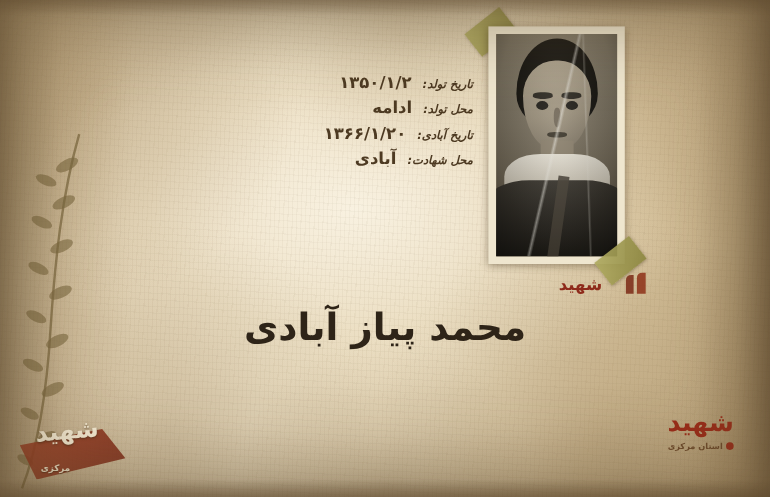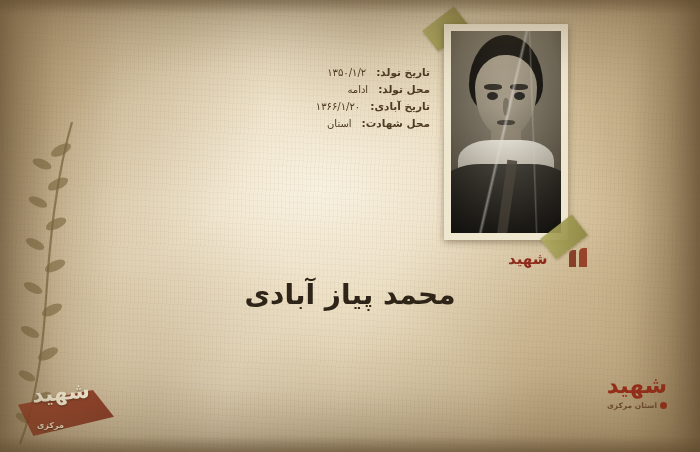--- a/index.html
+++ b/index.html
@@ -192,27 +192,27 @@
     margin-bottom: 5px;
     white-space: nowrap;
   }
   .info-label {
     font-size: 10.5px;
     color: #4d3a22;
     font-weight: 700;
     letter-spacing: 0;
   }
   .info-value {
-    font-size: 10px;
+    font-size: 15px;
     color: #4d3a22;
-    font-weight: 400;
+    font-weight: 700;
   }
   
   .info-row .info-value { order: 2; }
-  .info-row .info-label { order: 1; }
+  .info-row .info-label { order: 1; font-style: italic; }
 
   
   .shahid-word {
     position: absolute;
     left: 508px;
     top: 250px;
     font-size: 15px;
     font-weight: 700;
     color: #8e2a1b;
     letter-spacing: 0;
@@ -225,21 +225,21 @@
     height: 24px;
     opacity: .85;
   }
 
   .name {
     position: absolute;
     left: 0;
     right: 0;
     top: 278px;
     text-align: center;
-    font-size: 28px;
+    font-size: 34px;
     font-weight: 700;
     color: #2e2418;
     letter-spacing: 0;
   }
 
   
   .message {
     position: absolute;
     left: 96px;
     right: 96px;
@@ -395,21 +395,21 @@
     <div class="info-row">
       <span class="info-label">محل تولد:</span>
       <span class="info-value">ادامه</span>
     </div>
     <div class="info-row">
       <span class="info-label">تاریخ آبادی:</span>
       <span class="info-value">۱۳۶۶/۱/۲۰</span>
     </div>
     <div class="info-row">
       <span class="info-label">محل شهادت:</span>
-      <span class="info-value">استان</span>
+      <span class="info-value">آبادی</span>
     </div>
   </div>
 
   <div class="shahid-word">شهید</div>
   <svg class="seal" viewBox="0 0 26 24">
     <path d="M3 21 L3 9 Q3 4 8 4 L10 4 L10 21 Z" fill="#7b2a16"></path>
     <path d="M13 21 L13 7 Q13 2 18 2 L21 2 L21 21 Z" fill="#8e3118"></path>
   </svg>
 
   <div class="name">محمد پیاز آبادی</div>

